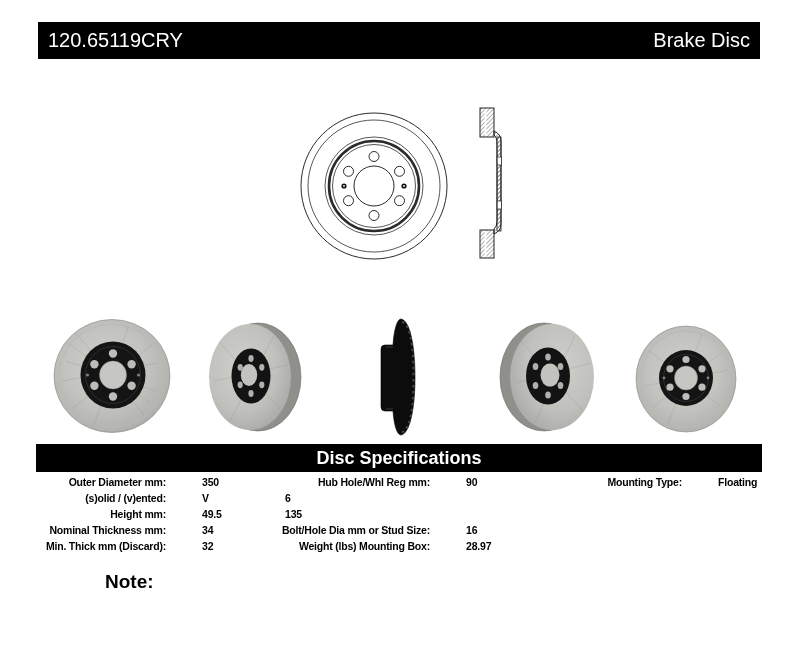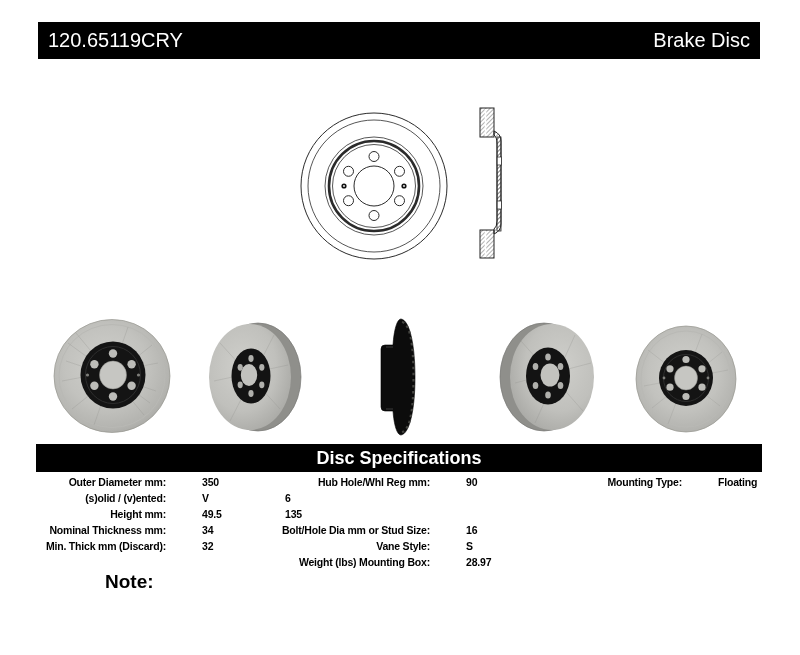--- a/index.html
+++ b/index.html
@@ -241,24 +241,20 @@
       <span class="spec-value">6</span>
     </div>
     <div class="spec-row">
       <span class="spec-value">135</span>
     </div>
     <div class="spec-row">
       <span class="spec-label">Bolt/Hole Dia mm or Stud Size:</span>
       <span class="spec-value">16</span>
     </div>
     <div class="spec-row">
-      <span class="spec-label">Vane Style:</span>
-      <span class="spec-value">S</span>
-    </div>
-    <div class="spec-row">
       <span class="spec-label">Weight (lbs) Mounting Box:</span>
       <span class="spec-value">28.97</span>
     </div>
   </div>
 <div class="spec-col" id="spec-col-right">
     <div class="spec-row">
       <span class="spec-label">Mounting Type:</span>
       <span class="spec-value">Floating</span>
     </div>
   </div>

